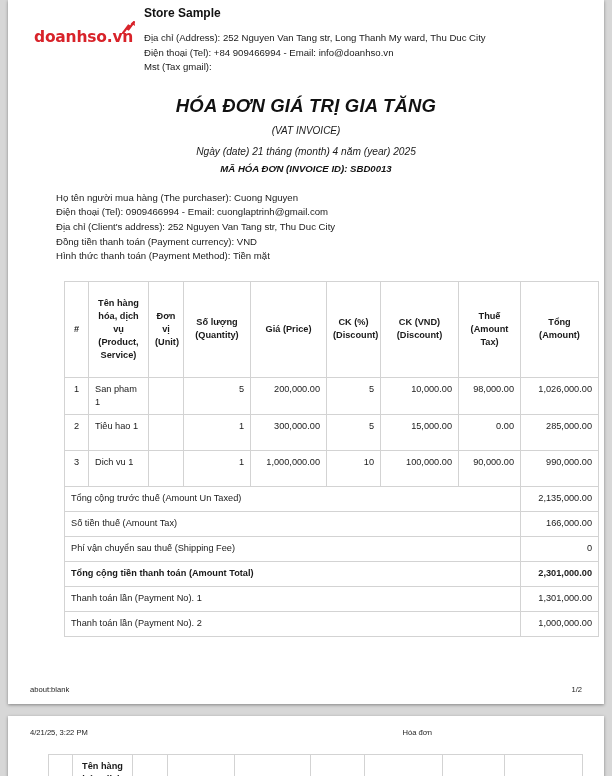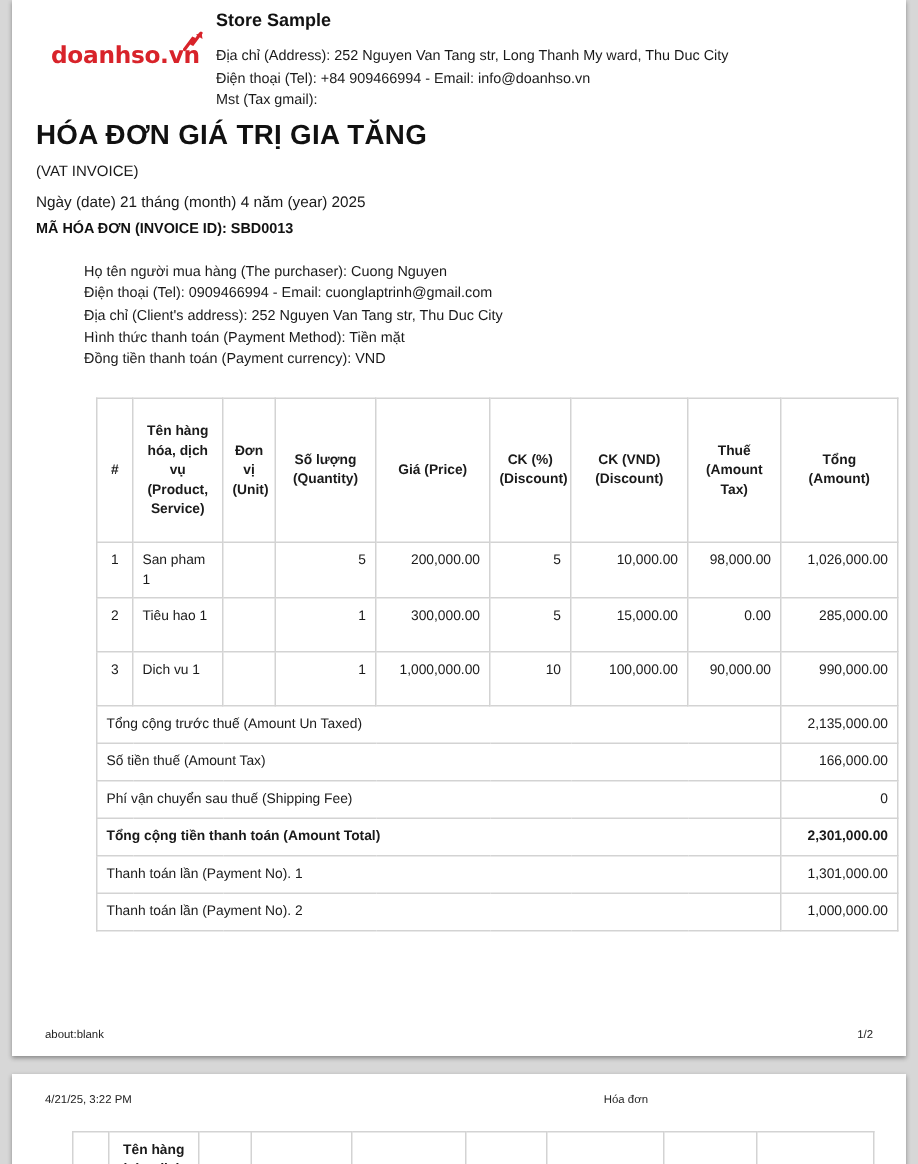--- a/index.html
+++ b/index.html
@@ -68,21 +68,21 @@
     margin-bottom: 11px;
   }
   .store-line {
     font-size: 9.6px;
     color: #1a1a1a;
     line-height: 14.6px;
     white-space: nowrap;
   }
 
   
-  .title-block { text-align: left; margin-top: 4px; }
+  .title-block { text-align: center; margin-top: 20px; font-style: italic; }
   .doc-title {
     font-size: 18.5px;
     font-weight: 700;
     color: #111;
     letter-spacing: 0.2px;
   }
   .doc-subtitle {
     font-size: 10px;
     color: #1a1a1a;
     margin-top: 8px;
@@ -196,22 +196,22 @@
         <div class="doc-title">HÓA ĐƠN GIÁ TRỊ GIA TĂNG</div>
         <div class="doc-subtitle">(VAT INVOICE)</div>
         <div class="doc-date">Ngày (date) 21 tháng (month) 4 năm (year) 2025</div>
         <div class="doc-id">MÃ HÓA ĐƠN (INVOICE ID): SBD0013</div>
       </div>
 
       <div class="purchaser">
         <div>Họ tên người mua hàng (The purchaser): Cuong Nguyen</div>
         <div>Điện thoại (Tel): 0909466994 - Email: cuonglaptrinh@gmail.com</div>
         <div>Địa chỉ (Client's address): 252 Nguyen Van Tang str, Thu Duc City</div>
+        <div>Đồng tiền thanh toán (Payment currency): VND</div>
         <div>Hình thức thanh toán (Payment Method): Tiền mặt</div>
-        <div>Đồng tiền thanh toán (Payment currency): VND</div>
       </div>
 
       <div class="tbl-wrap">
         <table class="inv">
           <thead>
             <tr>
               <th class="c-idx">#</th>
               <th class="c-name">Tên hàng hóa, dịch vụ (Product, Service)</th>
               <th class="c-unit">Đơn vị (Unit)</th>
               <th class="c-qty">Số lượng (Quantity)</th>

